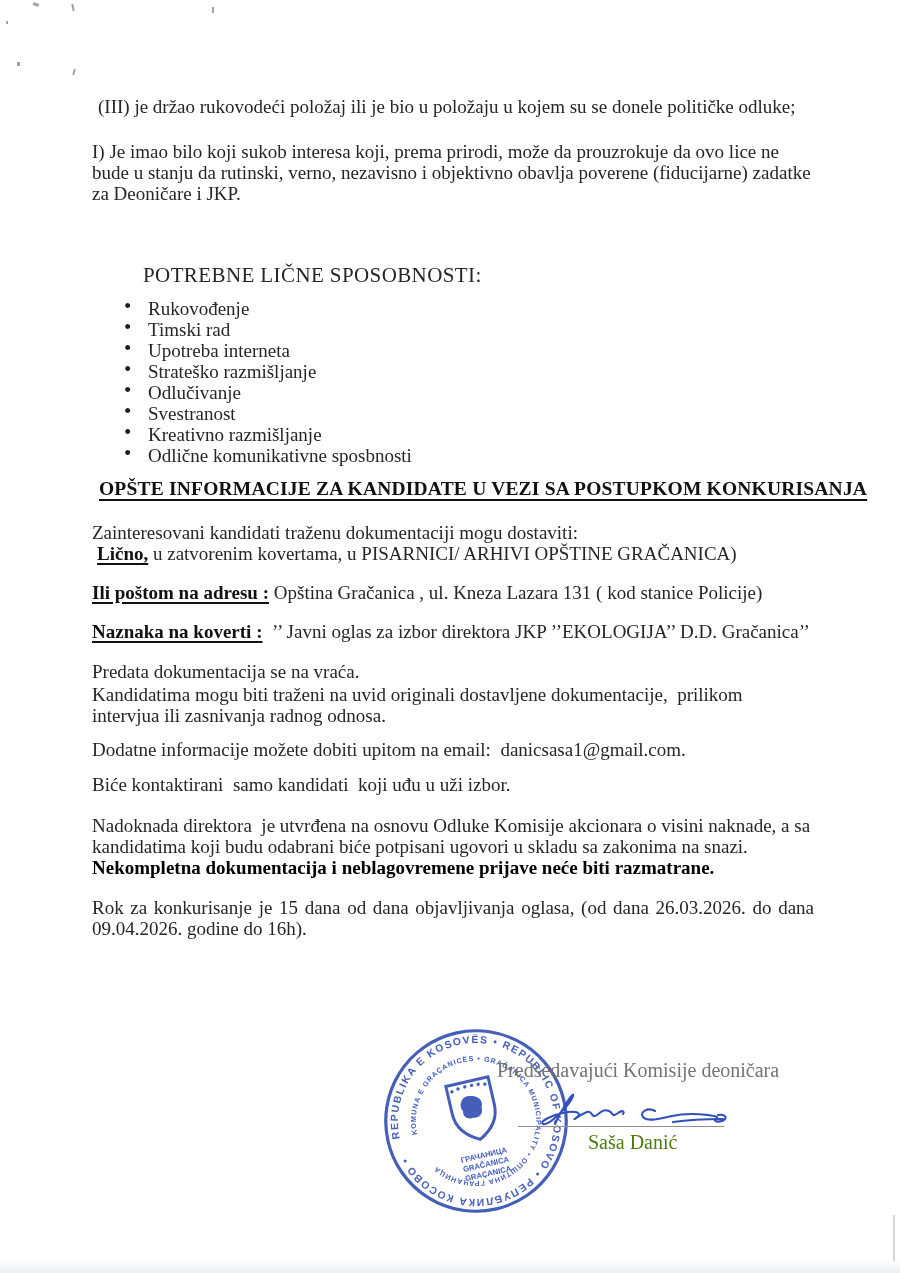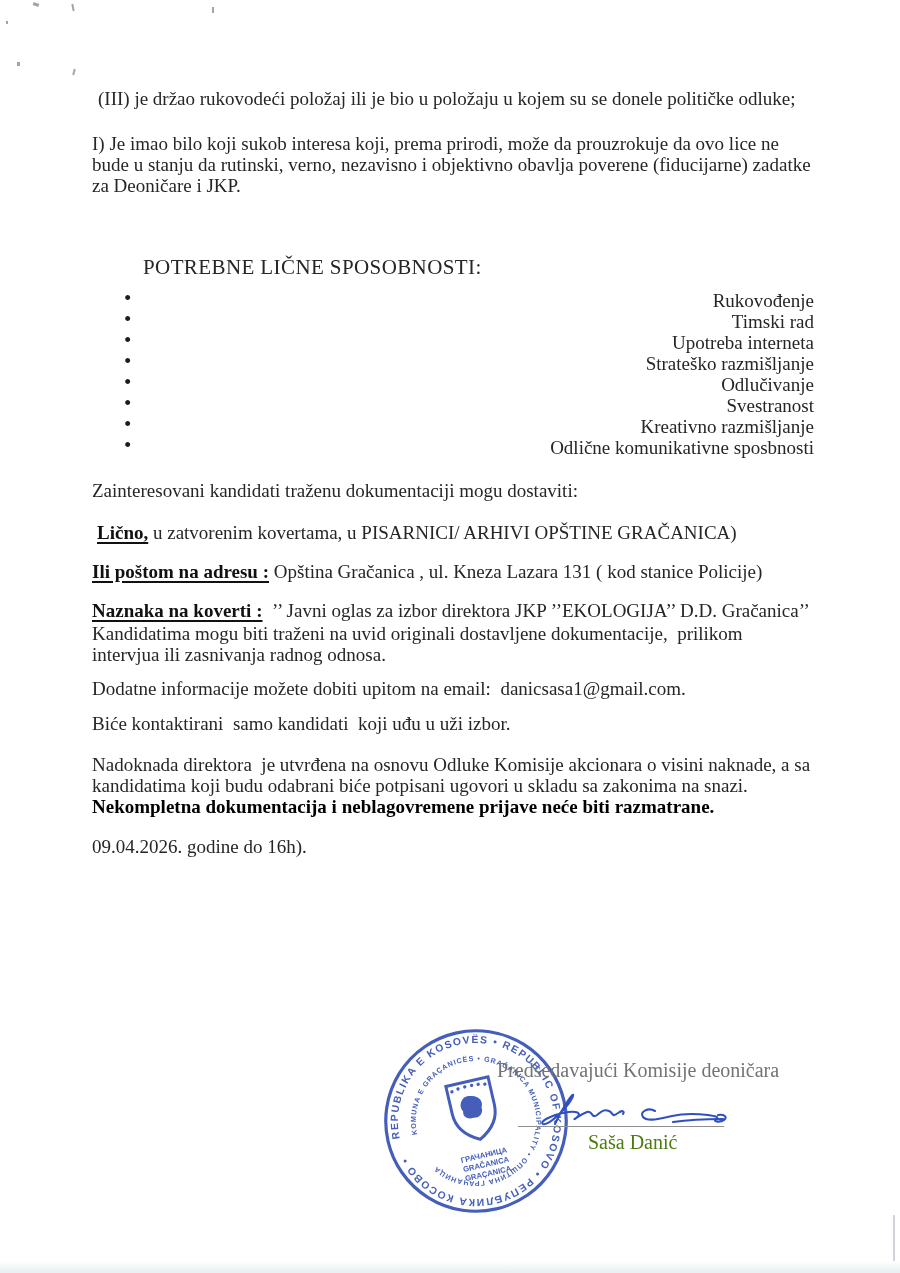--- a/index.html
+++ b/index.html
@@ -6,21 +6,21 @@
   .page{
     position:relative;
     width:900px;height:1273px;
     background:#ffffff;
     overflow:hidden;
     font-family:"Liberation Serif","DejaVu Serif",serif;
     color:#262626;
   }
   .content{
     position:absolute;top:0;left:0;width:900px;
-    padding:0 86px 0 92px;
+    padding:8px 86px 0 92px;
     box-sizing:border-box;
   }
   .p{
     margin:0;
     font-size:19px;line-height:21px;
     white-space:pre-wrap;
   }
   .p-iii{margin-top:88px;padding-left:6px;}
   .p-i{margin-top:24px;}
   .skills-heading{
@@ -29,38 +29,37 @@
     letter-spacing:.4px;
   }
   .skills-list{
     margin:12px 0 0 0;padding:0 0 0 30px;
     list-style:none;
   }
   .skills-list li{
     position:relative;
     font-size:19px;line-height:21px;
     padding-left:26px;
-    text-align:right;
   }
   .skills-list li::before{
     content:"•";
     position:absolute;left:2px;top:-2px;
     font-size:21px;color:#1d1d1d;
   }
   .section-heading{
     margin:11px 0 0 0;padding-left:7px;
     font-size:19.5px;line-height:23px;
     font-weight:bold;color:#111;
     letter-spacing:.2px;white-space:nowrap;
     text-decoration:underline;
     text-decoration-thickness:1.8px;
     text-underline-offset:4px;
   }
   .mt-zaint{margin-top:22px;}
-  .mt-licno{margin-top:21px;padding-left:5px;}
+  .mt-licno{padding-left:5px;}
   .mt-ili{margin-top:18px;}
   .mt-naznaka{margin-top:18px;}
   .mt-predata{margin-top:19px;}
   .mt-kandidatima{margin-top:2px;}
   .mt-dodatne{margin-top:13px;}
   .mt-bice{margin-top:14px;}
   .mt-nadoknada{margin-top:20px;}
   .mt-rok{margin-top:19px;}
   .lead{
     font-weight:bold;color:#111;
@@ -124,39 +123,41 @@
       <li>Rukovođenje</li>
       <li>Timski rad</li>
       <li>Upotreba  interneta</li>
       <li>Strateško razmišljanje</li>
       <li>Odlučivanje</li>
       <li>Svestranost</li>
       <li>Kreativno razmišljanje</li>
       <li>Odlične komunikativne sposbnosti</li>
     </ul>
 
+    <h2 class="section-heading">OPŠTE INFORMACIJE ZA KANDIDATE U VEZI SA POSTUPKOM KONKURISANJA</h2>
 
     <p class="p mt-zaint">Zainteresovani kandidati traženu dokumentaciji mogu dostaviti:</p>
 
     <p class="p mt-licno"><span class="lead">Lično,</span><span> u zatvorenim kovertama, u PISARNICI/ ARHIVI OPŠTINE GRAČANICA)</span></p>
 
     <p class="p mt-ili"><span class="lead">Ili poštom na adresu :</span><span> Opština Gračanica , ul. Kneza Lazara 131 ( kod stanice Policije)</span></p>
 
     <p class="p mt-naznaka"><span class="lead">Naznaka na koverti :</span><span>  ’’ Javni oglas za izbor direktora JKP ’’EKOLOGIJA’’ D.D. Gračanica’’</span></p>
 
+    <p class="p mt-predata">Predata dokumentacija se na vraća.</p>
 
     <p class="p mt-kandidatima">Kandidatima mogu biti traženi na uvid originali dostavljene dokumentacije,  prilikom intervjua ili zasnivanja radnog odnosa.</p>
 
     <p class="p mt-dodatne">Dodatne informacije možete dobiti upitom na email:  danicsasa1@gmail.com.</p>
 
     <p class="p mt-bice">Biće kontaktirani  samo kandidati  koji uđu u uži izbor.</p>
 
     <p class="p mt-nadoknada"><span>Nadoknada direktora  je utvrđena na osnovu Odluke Komisije akcionara o visini naknade, a sa kandidatima koji budu odabrani biće potpisani ugovori u skladu sa zakonima na snazi.</span><br><span class="bold-line">Nekompletna dokumentacija i neblagovremene prijave neće biti razmatrane.</span></p>
 
-    <p class="p mt-rok"><span style="display:block">09.04.2026. godine do 16h).</span></p>
+    <p class="p mt-rok"><span class="justify-line" style="display:block">Rok za konkurisanje je 15 dana od dana objavljivanja oglasa, (od dana 26.03.2026. do dana</span><span style="display:block">09.04.2026. godine do 16h).</span></p>
 
   </div>
 
   <svg class="stamp" width="188" height="188" viewBox="0 0 200 200">
     <defs>
       <path id="ringO" d="M 17,100 A 83,83 0 1 1 183,100 A 83,83 0 1 1 17,100"></path>
       <path id="ringI" d="M 36,100 A 64,64 0 1 1 164,100 A 64,64 0 1 1 36,100"></path>
     </defs>
     <circle cx="100" cy="100" r="96" fill="none" stroke="#3652b5" stroke-width="3.4"></circle>
     <text font-size="11" font-weight="bold" fill="#3652b5" letter-spacing="1.6" font-family="Liberation Sans, sans-serif">

